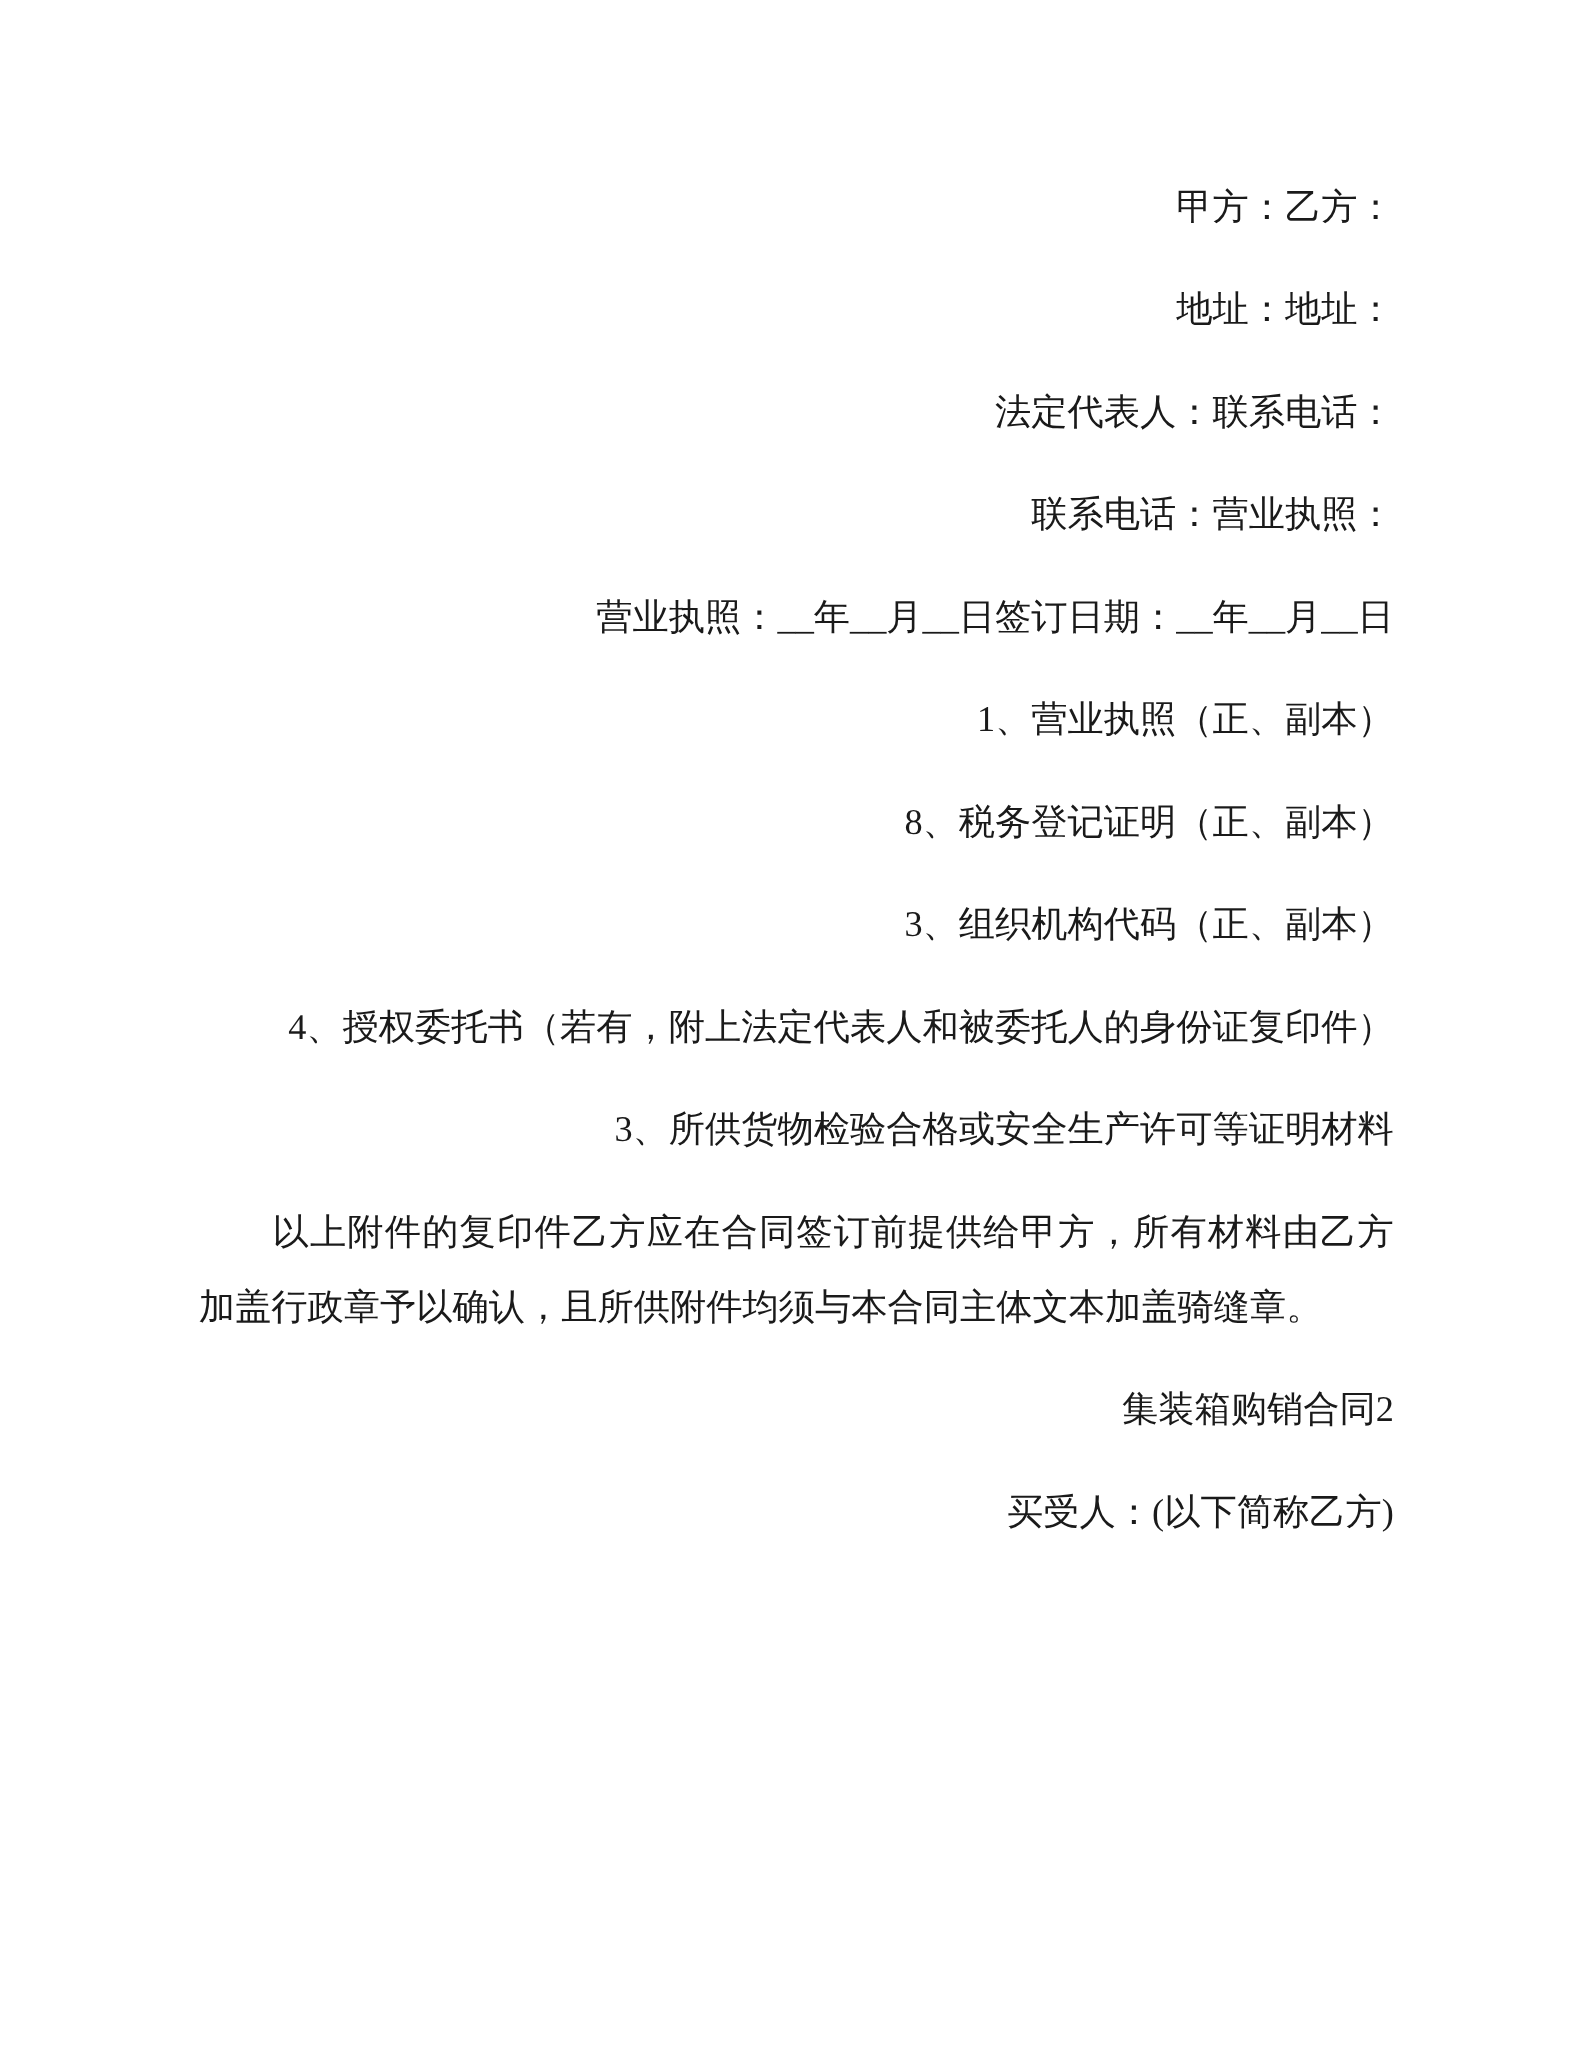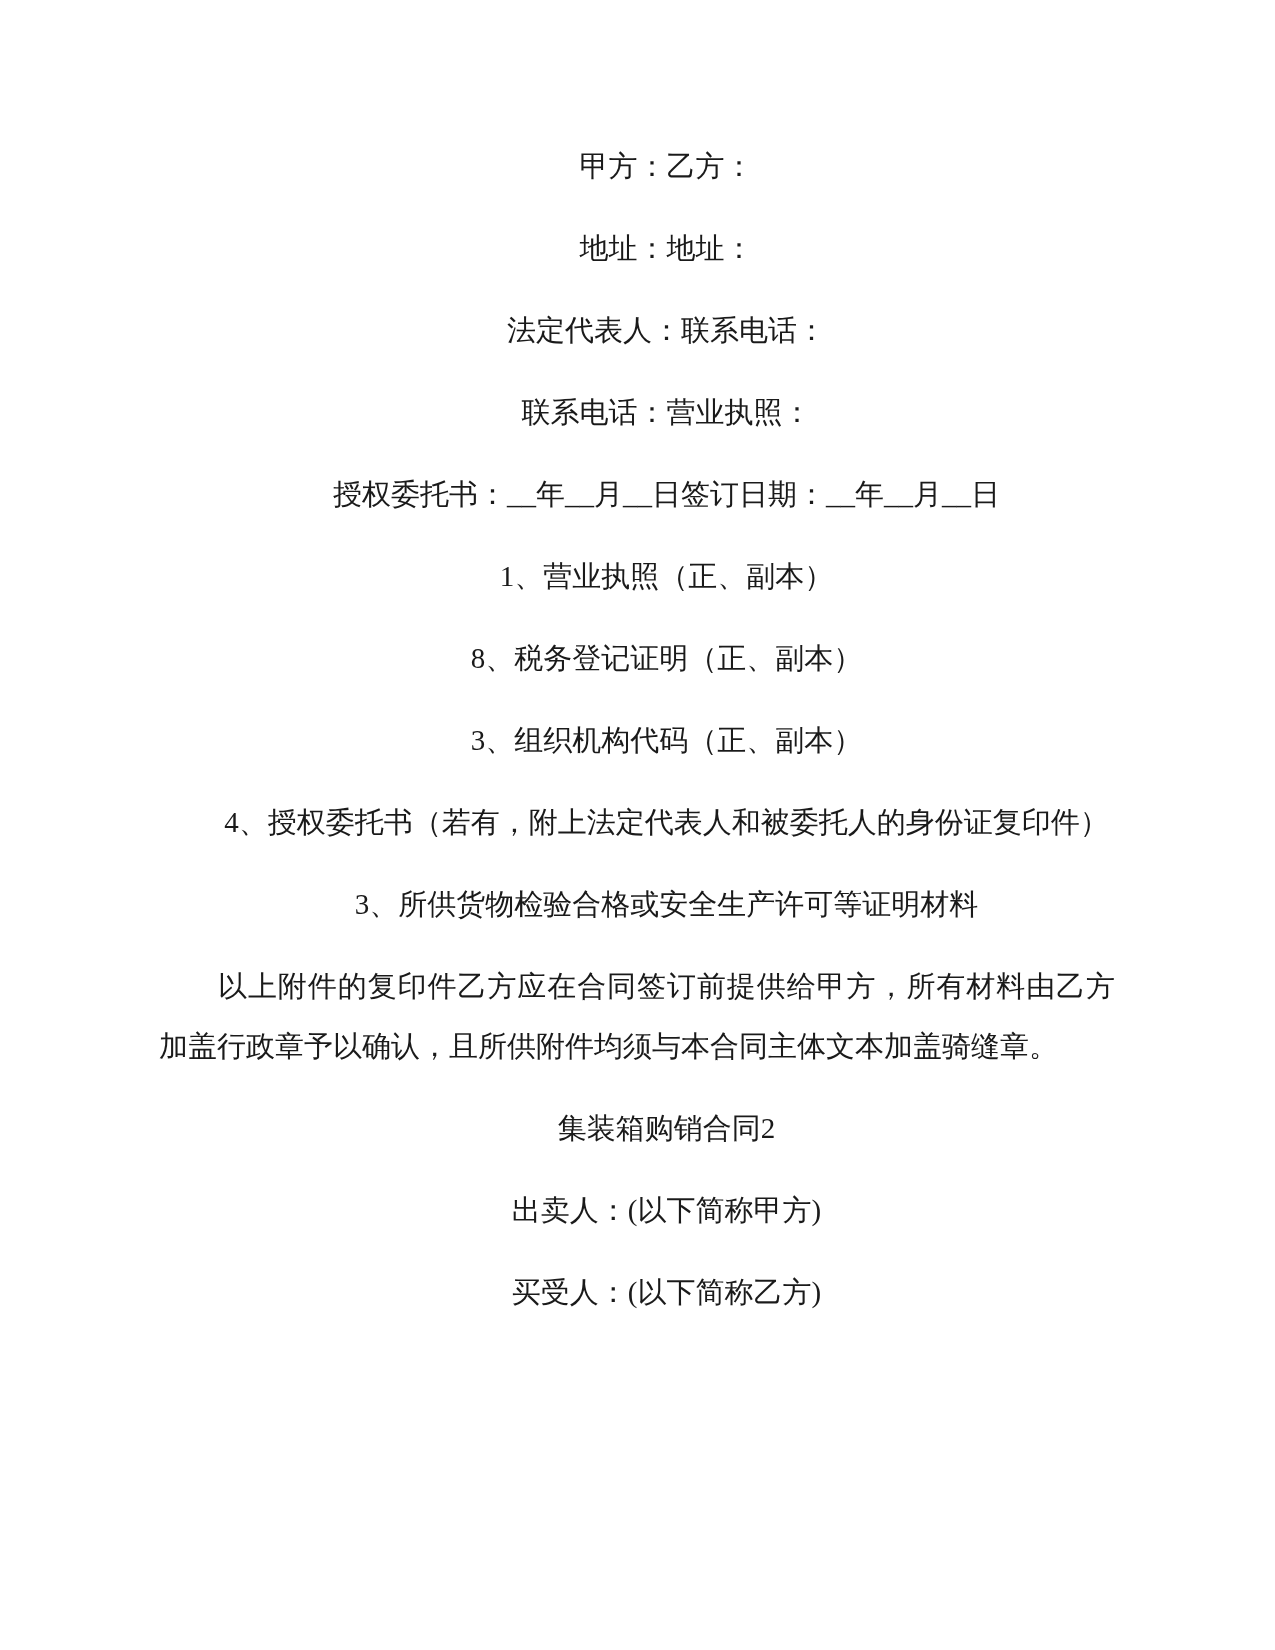--- a/index.html
+++ b/index.html
@@ -18,40 +18,39 @@
     font-family: "Liberation Serif", "DejaVu Serif", serif;
     font-size: 29px;
     line-height: 60px;
     color: #1a1a1a;
     font-weight: 400;
   }
   .page p {
     margin: 0 0 22px 0;
     padding: 0;
     text-indent: 59px;
-    text-align: center;
+    text-align: right;
     white-space: normal;
     word-break: break-all;
   }
   .page p.justify {
     text-align: justify;
     text-justify: inter-ideograph;
   }
 </style>
 </head>
 <body>
 
 <div class="page">
   <p>甲方：乙方：</p>
   <p>地址：地址：</p>
   <p>法定代表人：联系电话：</p>
   <p>联系电话：营业执照：</p>
-  <p>授权委托书：__年__月__日签订日期：__年__月__日</p>
+  <p>营业执照：__年__月__日签订日期：__年__月__日</p>
   <p>1、营业执照（正、副本）</p>
   <p>8、税务登记证明（正、副本）</p>
   <p>3、组织机构代码（正、副本）</p>
   <p>4、授权委托书（若有，附上法定代表人和被委托人的身份证复印件）</p>
   <p>3、所供货物检验合格或安全生产许可等证明材料</p>
   <p class="justify">以上附件的复印件乙方应在合同签订前提供给甲方，所有材料由乙方加盖行政章予以确认，且所供附件均须与本合同主体文本加盖骑缝章。</p>
   <p>集装箱购销合同2</p>
-  <p>出卖人：(以下简称甲方)</p>
   <p>买受人：(以下简称乙方)</p>
 </div>
 
 </body></html>

